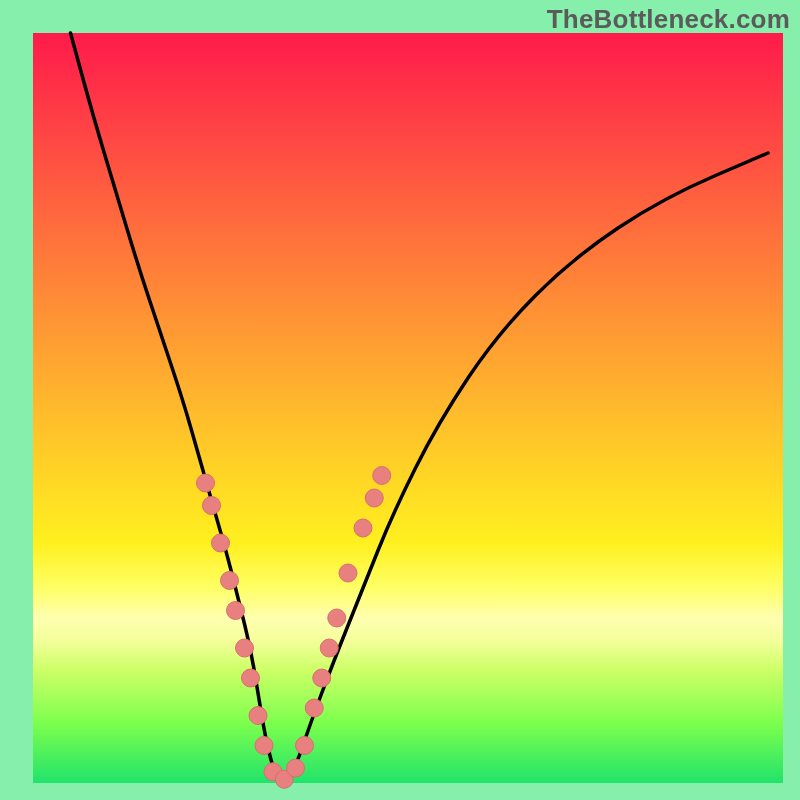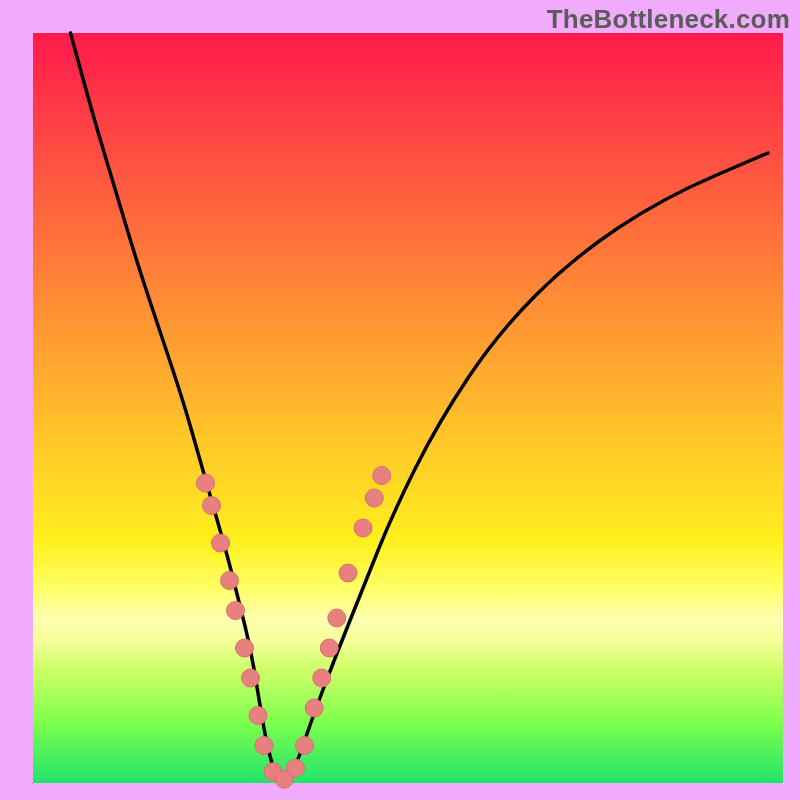--- a/index.html
+++ b/index.html
@@ -10,21 +10,21 @@
     overflow: hidden;
     background: #000;
     font-family: Arial, Helvetica, sans-serif;
   }
   .frame {
     position: absolute;
     left: 0;
     top: 0;
     width: 800px;
     height: 800px;
-    background: #f0abfc;
+    background: #86efac;
   }
   .plot-area {
     position: absolute;
     left: 33px;
     top: 33px;
     width: 750px;
     height: 750px;
     
     background: linear-gradient(
       to bottom,

